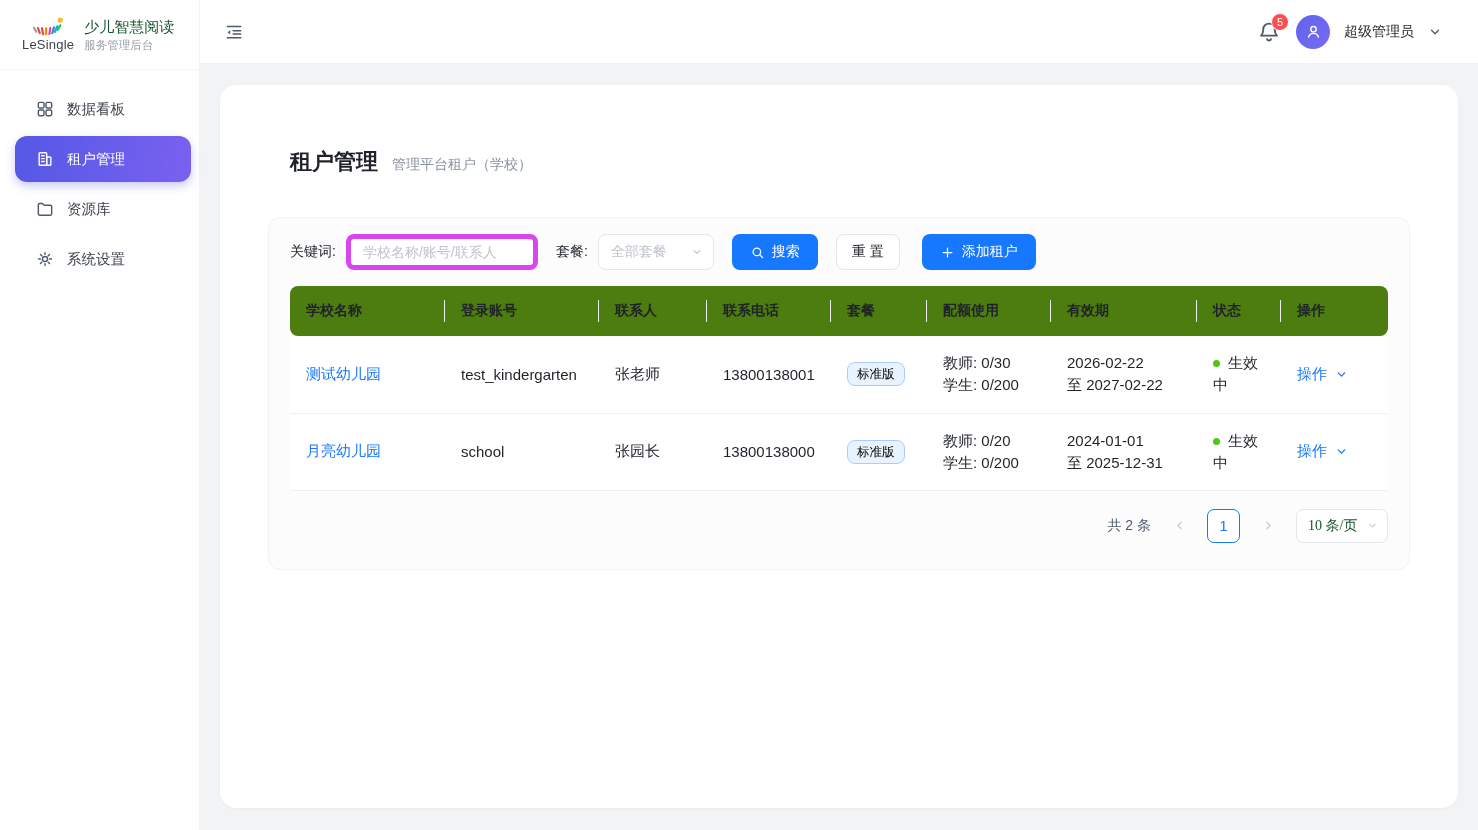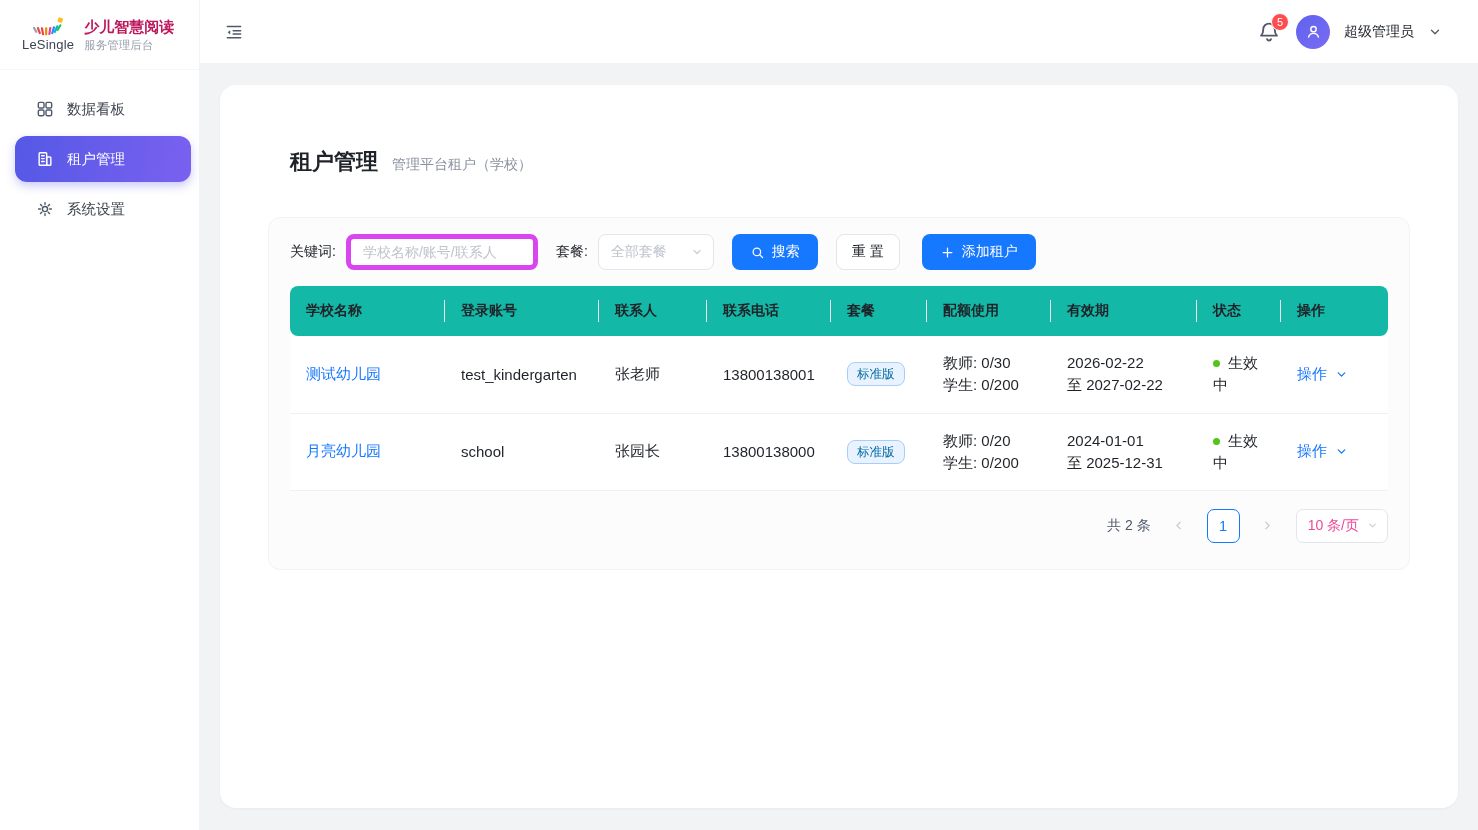--- a/index.html
+++ b/index.html
@@ -9,21 +9,21 @@
     background:#f2f3f5; color:#1f2329; font-size:14px;
   }
   .app { display:flex; width:100%; height:100%; }
 
   
   .sidebar { width:200px; background:#fff; border-right:1px solid #f2f3f5; flex:0 0 200px; display:flex; flex-direction:column; }
   .logo-area { height:70px; display:flex; align-items:center; gap:10px; padding:0 14px 0 22px; border-bottom:1px solid #f5f6f8; }
   .logo-mark { display:flex; flex-direction:column; align-items:center; }
   .logo-mark .word { font-size:13px; color:#3b4351; letter-spacing:.2px; margin-top:-2px; }
   .brand-text { display:flex; flex-direction:column; }
-  .brand-title { color:#be185d; font-weight:700; font-size:15px; line-height:19px; }
+  .brand-title { color:#14532d; font-weight:400; font-size:15px; line-height:19px; }
   .brand-sub { color:#9aa1ad; font-size:11.5px; margin-top:2px; }
 
   .menu { padding:16px 8px; display:flex; flex-direction:column;margin-left:7px; }
   .menu-item { height:46px; margin-bottom:4px; border-radius:12px; display:flex; align-items:center; gap:12px; padding:0 14px 0 20px; color:#3d434d; cursor:pointer; font-size:14.5px; }
   .menu-item .ico { width:20px; height:20px; color:#4e5969; }
   .menu-item.active { background:linear-gradient(100deg,#5558e6 0%,#7a61f0 100%); color:#fff; box-shadow:0 4px 10px rgba(100,102,241,.35); }
   .menu-item.active .ico { color:#fff; }
 
   
   .main-col { flex:1; display:flex; flex-direction:column; min-width:0; }
@@ -55,41 +55,41 @@
   .f-select .sel-text { color:#bfc3cc; font-size:14px; }
   .f-select .ico { width:12px; height:12px; color:#c9cdd4; }
   .btn { height:36px; border-radius:8px; display:inline-flex; align-items:center; justify-content:center; gap:7px; font-size:14px; cursor:pointer; border:none; font-family:inherit; }
   .btn .ico { width:15px; height:15px; }
   .btn-primary { background:#1677ff; color:#fff; padding:0 18px; }
   .btn-default { background:#fff; color:#1f2329; border:1px solid #e5e6eb; padding:0 15px; }
   .btn-add { margin-left:4px; padding:0 18px; }
 
   
   .tbl { width:100%; border-collapse:collapse; table-layout:fixed; margin-top:16px; background:#fff; }
-  .tbl thead th { background:#14b8a6; height:50px; text-align:left; font-size:14px; font-weight:700; color:#1f2329; padding:0 16px; position:relative; }
+  .tbl thead th { background:#4d7c0f; height:50px; text-align:left; font-size:14px; font-weight:700; color:#1f2329; padding:0 16px; position:relative; }
   .tbl thead th:first-child { border-top-left-radius:8px; border-bottom-left-radius:8px; }
   .tbl thead th:last-child { border-top-right-radius:8px; border-bottom-right-radius:8px; }
   .tbl thead th:not(:last-child)::after { content:""; position:absolute; right:0; top:50%; transform:translateY(-50%); width:1px; height:22px; background:#ececee; }
   .tbl tbody td { height:77px; border-bottom:1px solid #f0f0f0; padding:12px 16px; font-size:15px; color:#1f2329; vertical-align:middle; }
   .link { color:#1677ff; cursor:pointer; text-decoration:none; }
-  .tag { display:inline-block; font-size:12.5px; color:#0369a1; background:#e9f3ff; border:1px solid #a8cdfa; border-radius:8px; padding:3px 9px; line-height:16px; }
+  .tag { display:inline-block; font-size:12.5px; color:#000000; background:#e9f3ff; border:1px solid #a8cdfa; border-radius:8px; padding:3px 9px; line-height:16px; }
   .two-line div { line-height:22px; }
   .status { line-height:22px; }
   .dot { display:inline-block; width:7px; height:7px; border-radius:50%; background:#52c41a; margin-right:8px; vertical-align:1px; }
   .op-link { display:inline-flex; align-items:center; gap:8px; color:#1677ff; cursor:pointer; font-size:15px; }
   .op-link .ico { width:13px; height:13px; }
 
   
   .pager { display:flex; align-items:center; justify-content:flex-end; gap:14px; margin-top:18px; }
   .pager-total { color:#4e5969; font-size:14px; }
   .pg-arrow { width:28px; height:32px; display:flex; align-items:center; justify-content:center; color:#c9cdd4; cursor:default; }
   .pg-arrow .ico { width:13px; height:13px; }
   .pg-num { width:33px; height:34px; border:1px solid #1677ff; color:#1677ff; border-radius:7px; background:#fff; display:flex; align-items:center; justify-content:center; font-size:14.5px; cursor:pointer; }
   .pg-size { height:34px; min-width:92px; border:1px solid #e5e6eb; border-radius:7px; background:#fff; display:flex; align-items:center; justify-content:space-between; gap:8px; padding:0 9px 0 11px; cursor:pointer; }
-  .pg-size .sel-text { font-size:14px; color:#ec4899; }
+  .pg-size .sel-text { font-size:14px; color:#14532d;font-family:Liberation Serif, serif; }
   .pg-size .ico { width:11px; height:11px; color:#c9cdd4; }
 
   .ico svg { width:100%; height:100%; display:block; }
 </style>
 </head>
 <body>
 
 <div class="app">
 
   <aside class="sidebar">
@@ -130,20 +130,28 @@
       </div>
       <div class="menu-item active">
         <span class="ico">
           <svg viewBox="0 0 24 24" stroke="currentColor" stroke-width="1.7" fill="none" stroke-linecap="round" stroke-linejoin="round">
             <rect x="5" y="4.5" width="9" height="15" rx="1"></rect>
             <rect x="14" y="9.5" width="5" height="10" rx="1"></rect>
             <path d="M8 8h3M8 11.5h3M8 15h3"></path>
           </svg>
         </span>
         <span>租户管理</span>
+      </div>
+      <div class="menu-item">
+        <span class="ico">
+          <svg viewBox="0 0 24 24" stroke="currentColor" stroke-width="1.7" fill="none" stroke-linejoin="round">
+            <path d="M4 7a1.6 1.6 0 0 1 1.6-1.6H9l2 2h7.4A1.6 1.6 0 0 1 20 9v8.8a1.6 1.6 0 0 1-1.6 1.6H5.6A1.6 1.6 0 0 1 4 17.8z"></path>
+          </svg>
+        </span>
+        <span>资源库</span>
       </div>
       <div class="menu-item">
         <span class="ico">
           <svg viewBox="0 0 24 24" stroke="currentColor" stroke-width="1.7" fill="none" stroke-linecap="round">
             <circle cx="12" cy="12" r="3.1"></circle>
             <path d="M12 4.3v2.1M12 17.6v2.1M4.3 12h2.1M17.6 12h2.1M6.6 6.6l1.5 1.5M15.9 15.9l1.5 1.5M17.4 6.6l-1.5 1.5M8.1 15.9l-1.5 1.5"></path>
           </svg>
         </span>
         <span>系统设置</span>
       </div>

